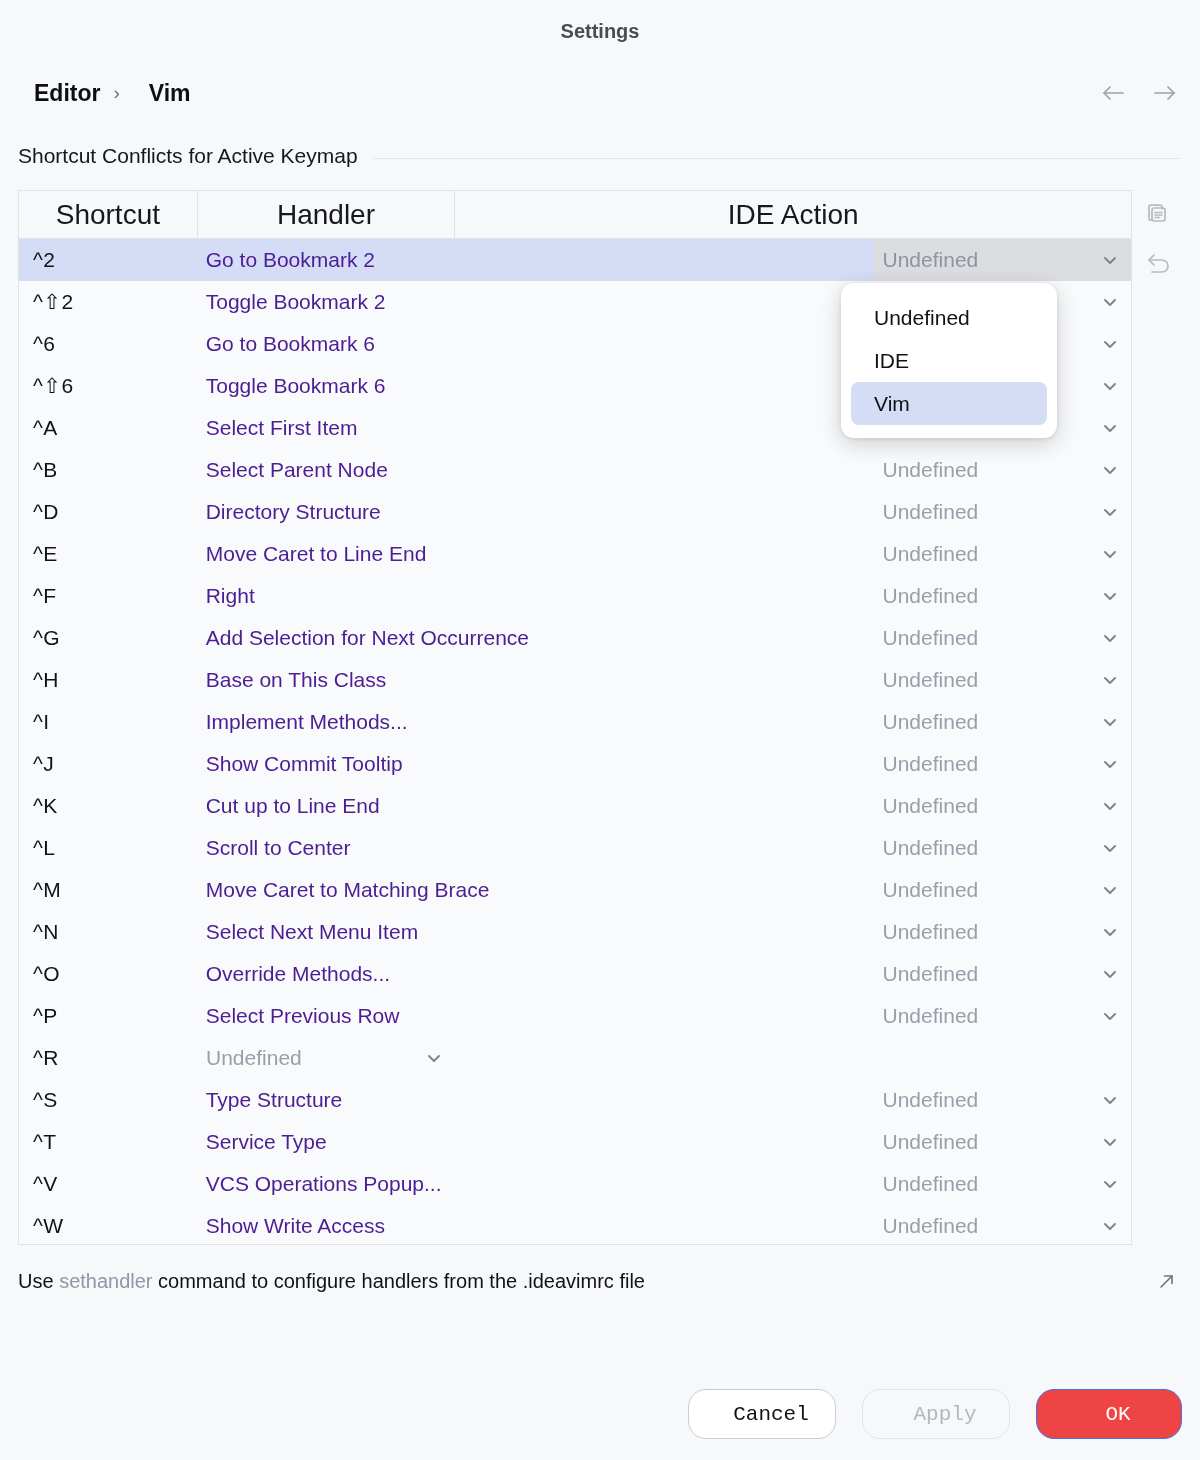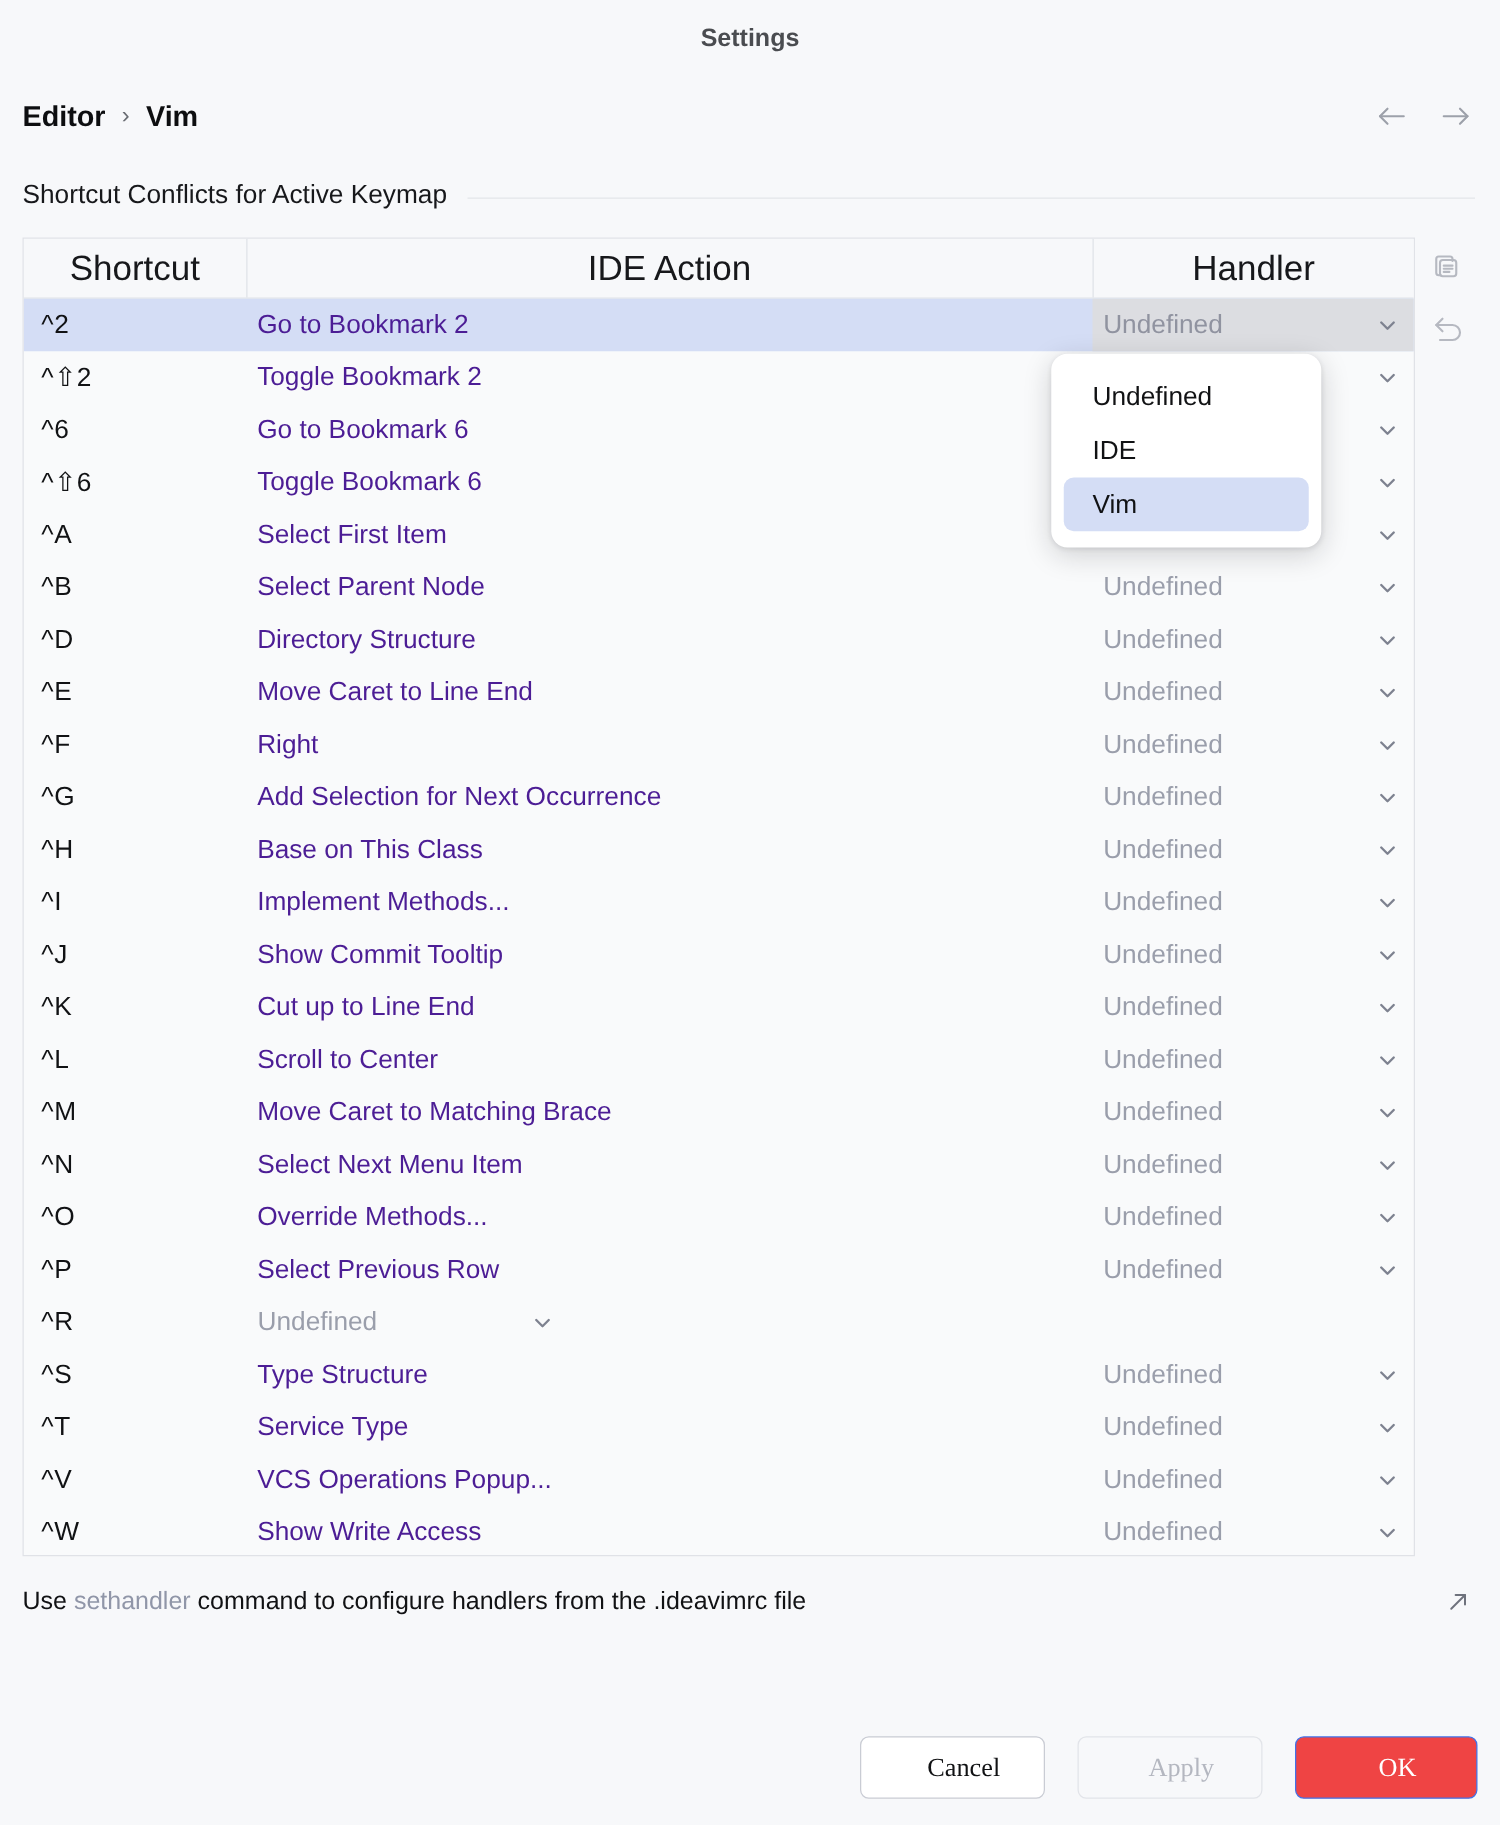--- a/index.html
+++ b/index.html
@@ -20,21 +20,21 @@
   .titlebar .title {
     font-size: 20px; font-weight: bold; color: #4A4C50;
   }
 
   
   .breadcrumb-row {
     height: 62px;
     display: flex; align-items: center;
     padding: 0 20px 0 18px;
   }
-  .crumb { font-size: 23px; font-weight: bold; color: #0D0E10; }
+  .crumb { font-size: 23px; font-weight: bold; color: #0D0E10; margin-left: 16px; }
   .crumb-sep { font-size: 19px; color: #6A6D73; margin: 0 13px; }
   .nav-arrows { margin-left: auto; display: flex; align-items: center; gap: 22px; }
   .nav-arrow { width: 30px; height: 30px; display: block; cursor: default; }
   .nav-arrow svg { display: block; }
 
   
   .section-head {
     display: flex; align-items: center;
     padding: 0 20px 0 18px;
     height: 44px;
@@ -134,24 +134,24 @@
   
   .footer {
     position: absolute;
     left: 0; right: 0; bottom: 0;
     height: 92px;
     display: flex; align-items: center; justify-content: flex-end;
     padding-right: 18px; gap: 26px;
   }
   .btn {
     height: 50px; min-width: 148px;
-    border-radius: 7px;
+    border-radius: 18px;
     font-size: 21px;
     display: flex; align-items: center; justify-content: center;
-    font-family: Liberation Serif, serif;
+    font-family: Liberation Mono, monospace;
     padding-left: 24px;
   }
   .btn-cancel { background: #FFFFFF; border: 1px solid #C9CCD4; color: #111214; }
   .btn-apply  { background: #F7F8FA; border: 1px solid #E2E4E9; color: #B4B7C0; }
   .btn-ok     { background: #ef4444; border: 1px solid #4272E8; color: #FFFFFF; min-width: 146px; }
 </style>
 </head>
 <body>
 
 <div class="titlebar">
@@ -183,22 +183,22 @@
   <div class="section-title">Shortcut Conflicts for Active Keymap</div>
   <div class="section-rule"></div>
 </div>
 
 <div class="table-region">
 
   <div class="table-wrap">
 
     <div class="thead">
       <div class="th c-shortcut">Shortcut</div>
+      <div class="th c-handler">Handler</div>
       <div class="th c-action">IDE Action</div>
-      <div class="th c-handler">Handler</div>
     </div>
 
     <div class="tbody" id="tbody">
         <div class="trow selected">
           <div class="cell c-shortcut">^2</div>
           <div class="cell c-action">Go to Bookmark 2</div>
           <div class="cell c-handler">
             <span>Undefined</span>
             <span class="chev">
               <svg width="22" height="22" viewBox="0 0 22 22" fill="none" stroke="#7E8290" stroke-width="1.9" stroke-linecap="round" stroke-linejoin="round">

